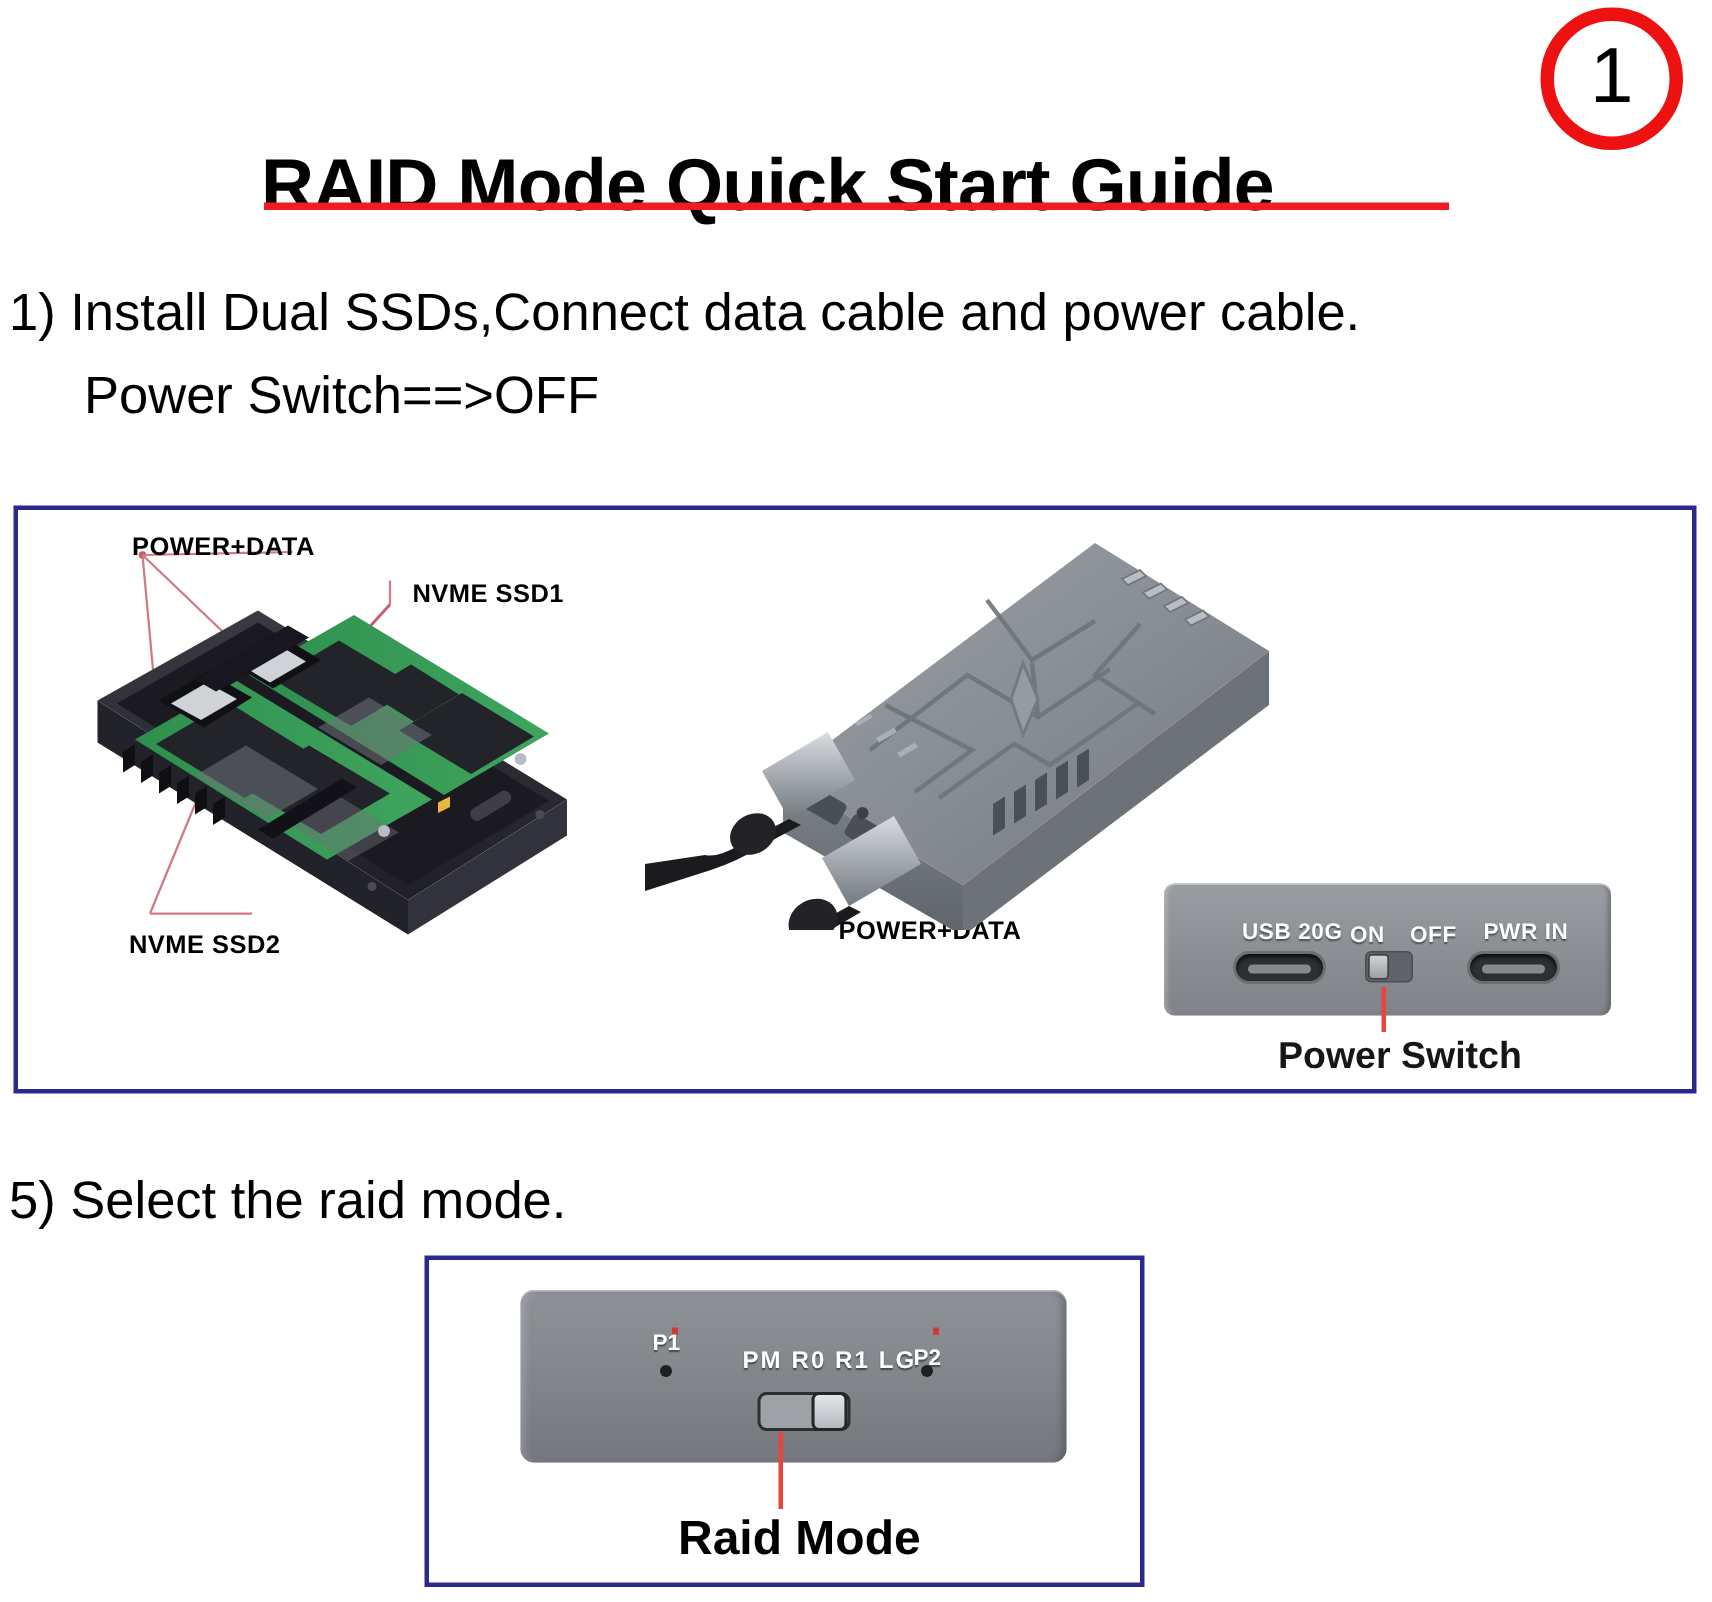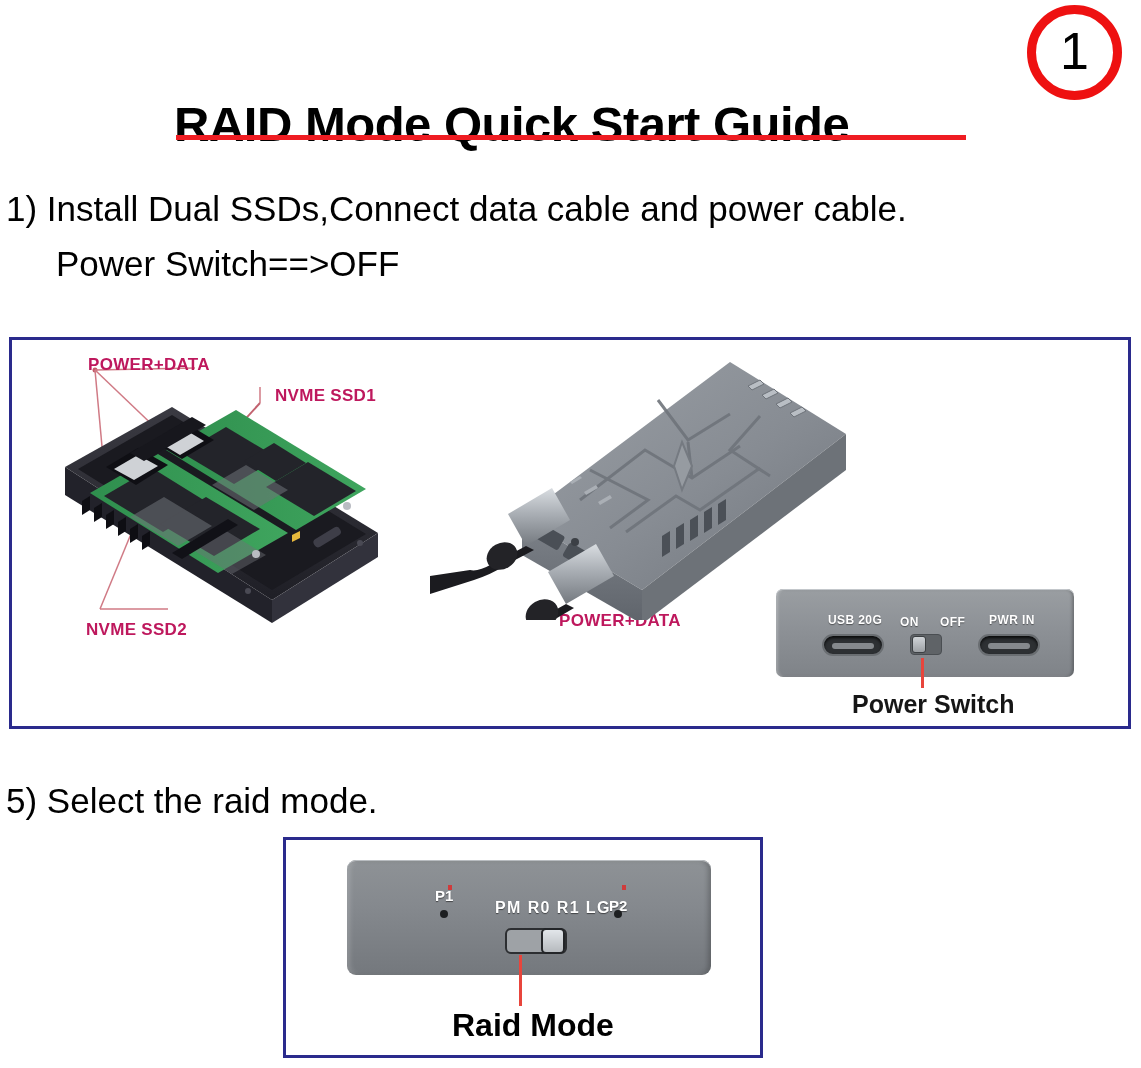--- a/index.html
+++ b/index.html
@@ -80,21 +80,21 @@
     position: absolute;
     left: 60px; top: 395px;
     width: 340px; height: 230px;
   }
   #open-enclosure svg { display: block; }
 
   .callout-label {
     position: absolute;
     font-size: 17px;
     font-weight: bold;
-    color: #be185d;
+    color: #000000;
     letter-spacing: 0.3px;
     white-space: nowrap;
     font-family: "Liberation Sans", sans-serif;
   }
   #lbl-powerdata-1 { left: 88px;  top: 355px; }
   #lbl-nvme-ssd1   { left: 250px; top: 386px; margin-left: 25px; }
   #lbl-nvme-ssd2   { left: 86px;  top: 620px; }
   #lbl-powerdata-2 { left: 559px; top: 611px; }
 
   .callout-svg { position: absolute; left: 0; top: 337px; pointer-events: none; }
@@ -106,21 +106,21 @@
   #port-panel {
     position: absolute;
     left: 776px; top: 589px;
     width: 298px; height: 88px;
     border-radius: 7px;
     background: linear-gradient(180deg,#9a9ea2 0%, #8d9196 45%, #7f8388 100%);
     box-shadow: inset 0 1px 0 #c3c7cb, inset -2px 0 3px rgba(0,0,0,.25), inset 2px 0 3px rgba(255,255,255,.25);
   }
   .port-lbl {
     position: absolute;
-    font-size: 12px; font-weight: bold; color: #ffffff;
+    font-size: 15px; font-weight: bold; color: #ffffff;
     letter-spacing: .4px; white-space: nowrap;
     text-shadow: 0 1px 1px rgba(0,0,0,.45);
     font-family: "Liberation Sans", sans-serif;
     text-align: right;
   }
   #pl-usb { left: 52px;  top: 24px; }
   #pl-on  { left: 124px; top: 26px; }
   #pl-off { left: 164px; top: 26px; }
   #pl-pwr { left: 213px; top: 24px; }
 

